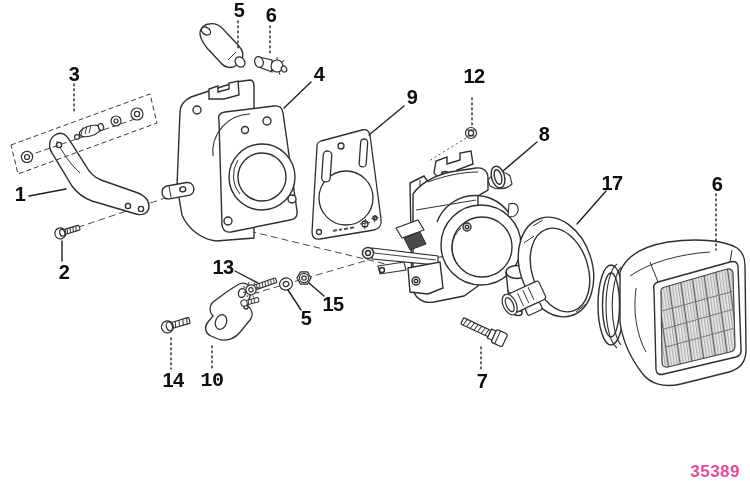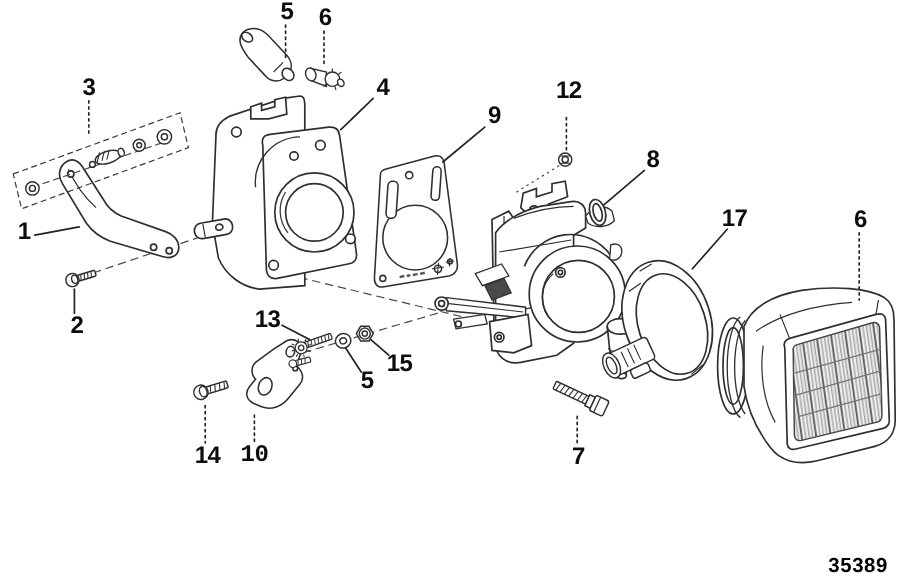--- a/index.html
+++ b/index.html
@@ -8,21 +8,21 @@
     font-family:"Liberation Sans",sans-serif;
   }
   .stage svg{position:absolute;left:0;top:0;}
   .callout{
     position:absolute;transform:translate(-50%,-50%);
     font:700 20px "Liberation Sans",sans-serif;color:#0d0d0d;letter-spacing:-0.5px;
     white-space:nowrap;user-select:none;
   }
   .drawing-number{
     position:absolute;right:10px;bottom:1px;
-    font:700 17px "Liberation Sans",sans-serif;color:#000000;letter-spacing:0.5px;
+    font:700 17px "Liberation Sans",sans-serif;color:#ec4899;letter-spacing:0.5px;
   }
 </style>
 </head>
 <body>
 
 <div class="stage">
 
 <svg width="750" height="483" viewBox="0 0 750 483">
   <defs>
     <pattern id="mesh" patternUnits="userSpaceOnUse" width="12" height="160" patternTransform="rotate(-8 695 315)">

